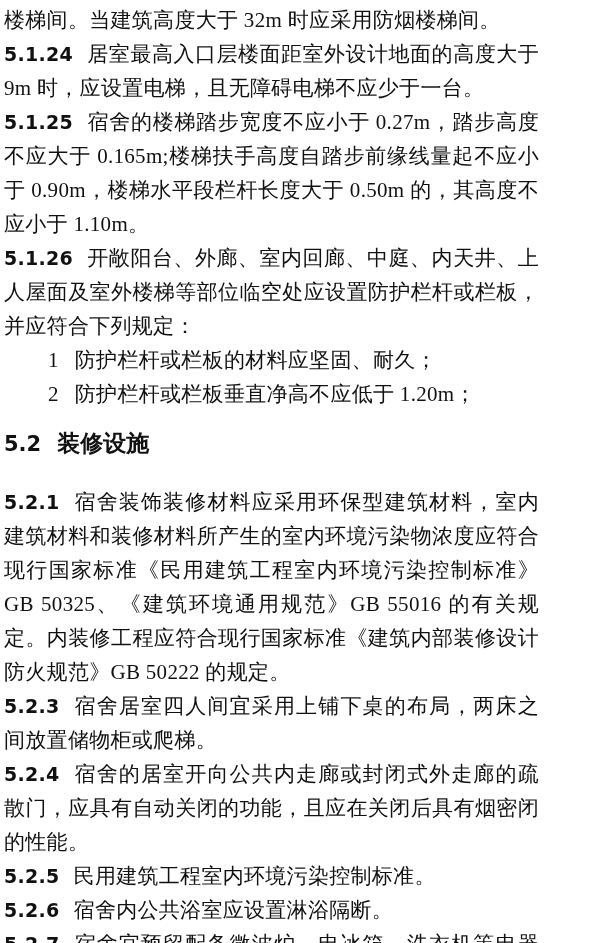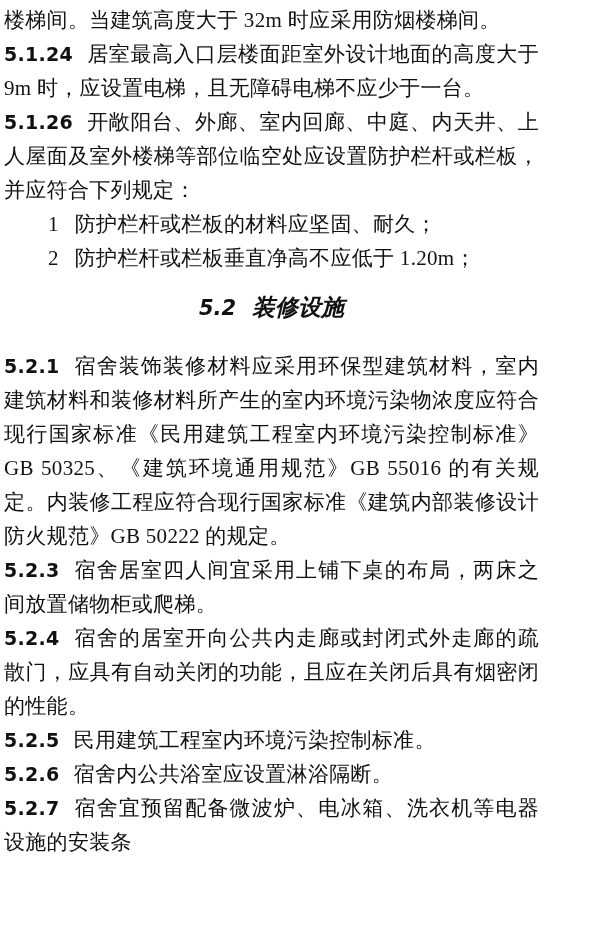--- a/index.html
+++ b/index.html
@@ -40,40 +40,39 @@
   .item .num {
     font-family: "Liberation Serif", "DejaVu Serif", serif;
     font-weight: normal;
     font-size: 21px;
     margin-right: 16px;
   }
   .heading {
     margin: 16px 0 24px 0;
     font-size: 23px;
     line-height: 34px;
-    text-align: center;
     font-weight: bold;
-    font-style: italic;
   }
   .heading .hnum {
     font-family: "DejaVu Sans", "Liberation Sans", sans-serif;
     font-weight: bold;
     font-size: 21px;
     margin-right: 16px;
   }
 </style>
 </head>
 <body>
 
 <div class="page">
 
   <p class="para"><span>楼梯间。当建筑高度大于 32m 时应采用防烟楼梯间。</span></p>
 
   <p class="para"><span class="num">5.1.24</span><span>居室最高入口层楼面距室外设计地面的高度大于 9m 时，应设置电梯，且无障碍电梯不应少于一台。</span></p>
 
+  <p class="para"><span class="num">5.1.25</span><span>宿舍的楼梯踏步宽度不应小于 0.27m，踏步高度不应大于 0.165m;楼梯扶手高度自踏步前缘线量起不应小于 0.90m，楼梯水平段栏杆长度大于 0.50m 的，其高度不应小于 1.10m。</span></p>
 
   <p class="para"><span class="num">5.1.26</span><span>开敞阳台、外廊、室内回廊、中庭、内天井、上人屋面及室外楼梯等部位临空处应设置防护栏杆或栏板，并应符合下列规定：</span></p>
 
   <p class="item"><span class="num">1</span><span>防护栏杆或栏板的材料应坚固、耐久；</span></p>
 
   <p class="item"><span class="num">2</span><span>防护栏杆或栏板垂直净高不应低于 1.20m；</span></p>
 
 
   <h2 class="heading"><span class="hnum">5.2</span><span>装修设施</span></h2>
 

